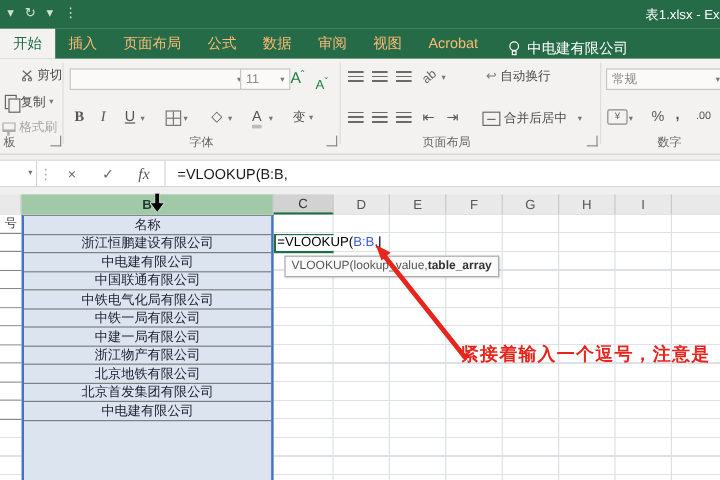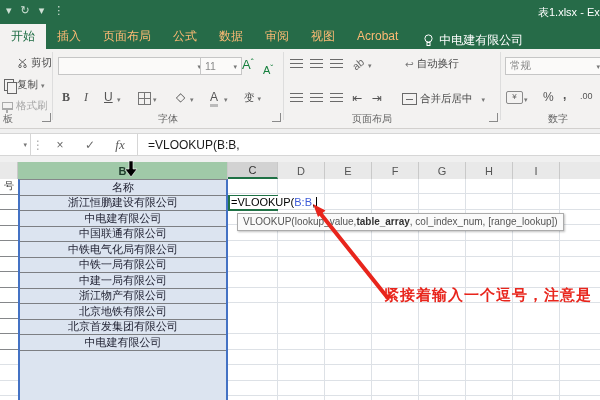--- a/index.html
+++ b/index.html
@@ -268,21 +268,20 @@
   <div class="abs edittext">
     <span>=VLOOKUP(</span>
       <span class="rangeref">B:B</span>
       <span>,</span>
     <span class="caret"></span>
   </div>
 
   <div class="abs tooltip">
     <span>VLOOKUP(lookup_value, </span>
       <b>table_array</b>
-      <span>, col_index_num, [range_lookup])</span>
   </div>
 
   <div class="abs redtext">紧接着输入一个逗号，注意是</div>
 </div>
 
 <svg class="abs arrowsvg" viewBox="0 0 600 221">
   <line x1="387" y1="118" x2="320" y2="34" stroke="#e8251c" stroke-width="4" stroke-linecap="round"></line>
   <polygon points="313,25 318,38 325.5,31.5" fill="#e8251c"></polygon>
 </svg>
 

